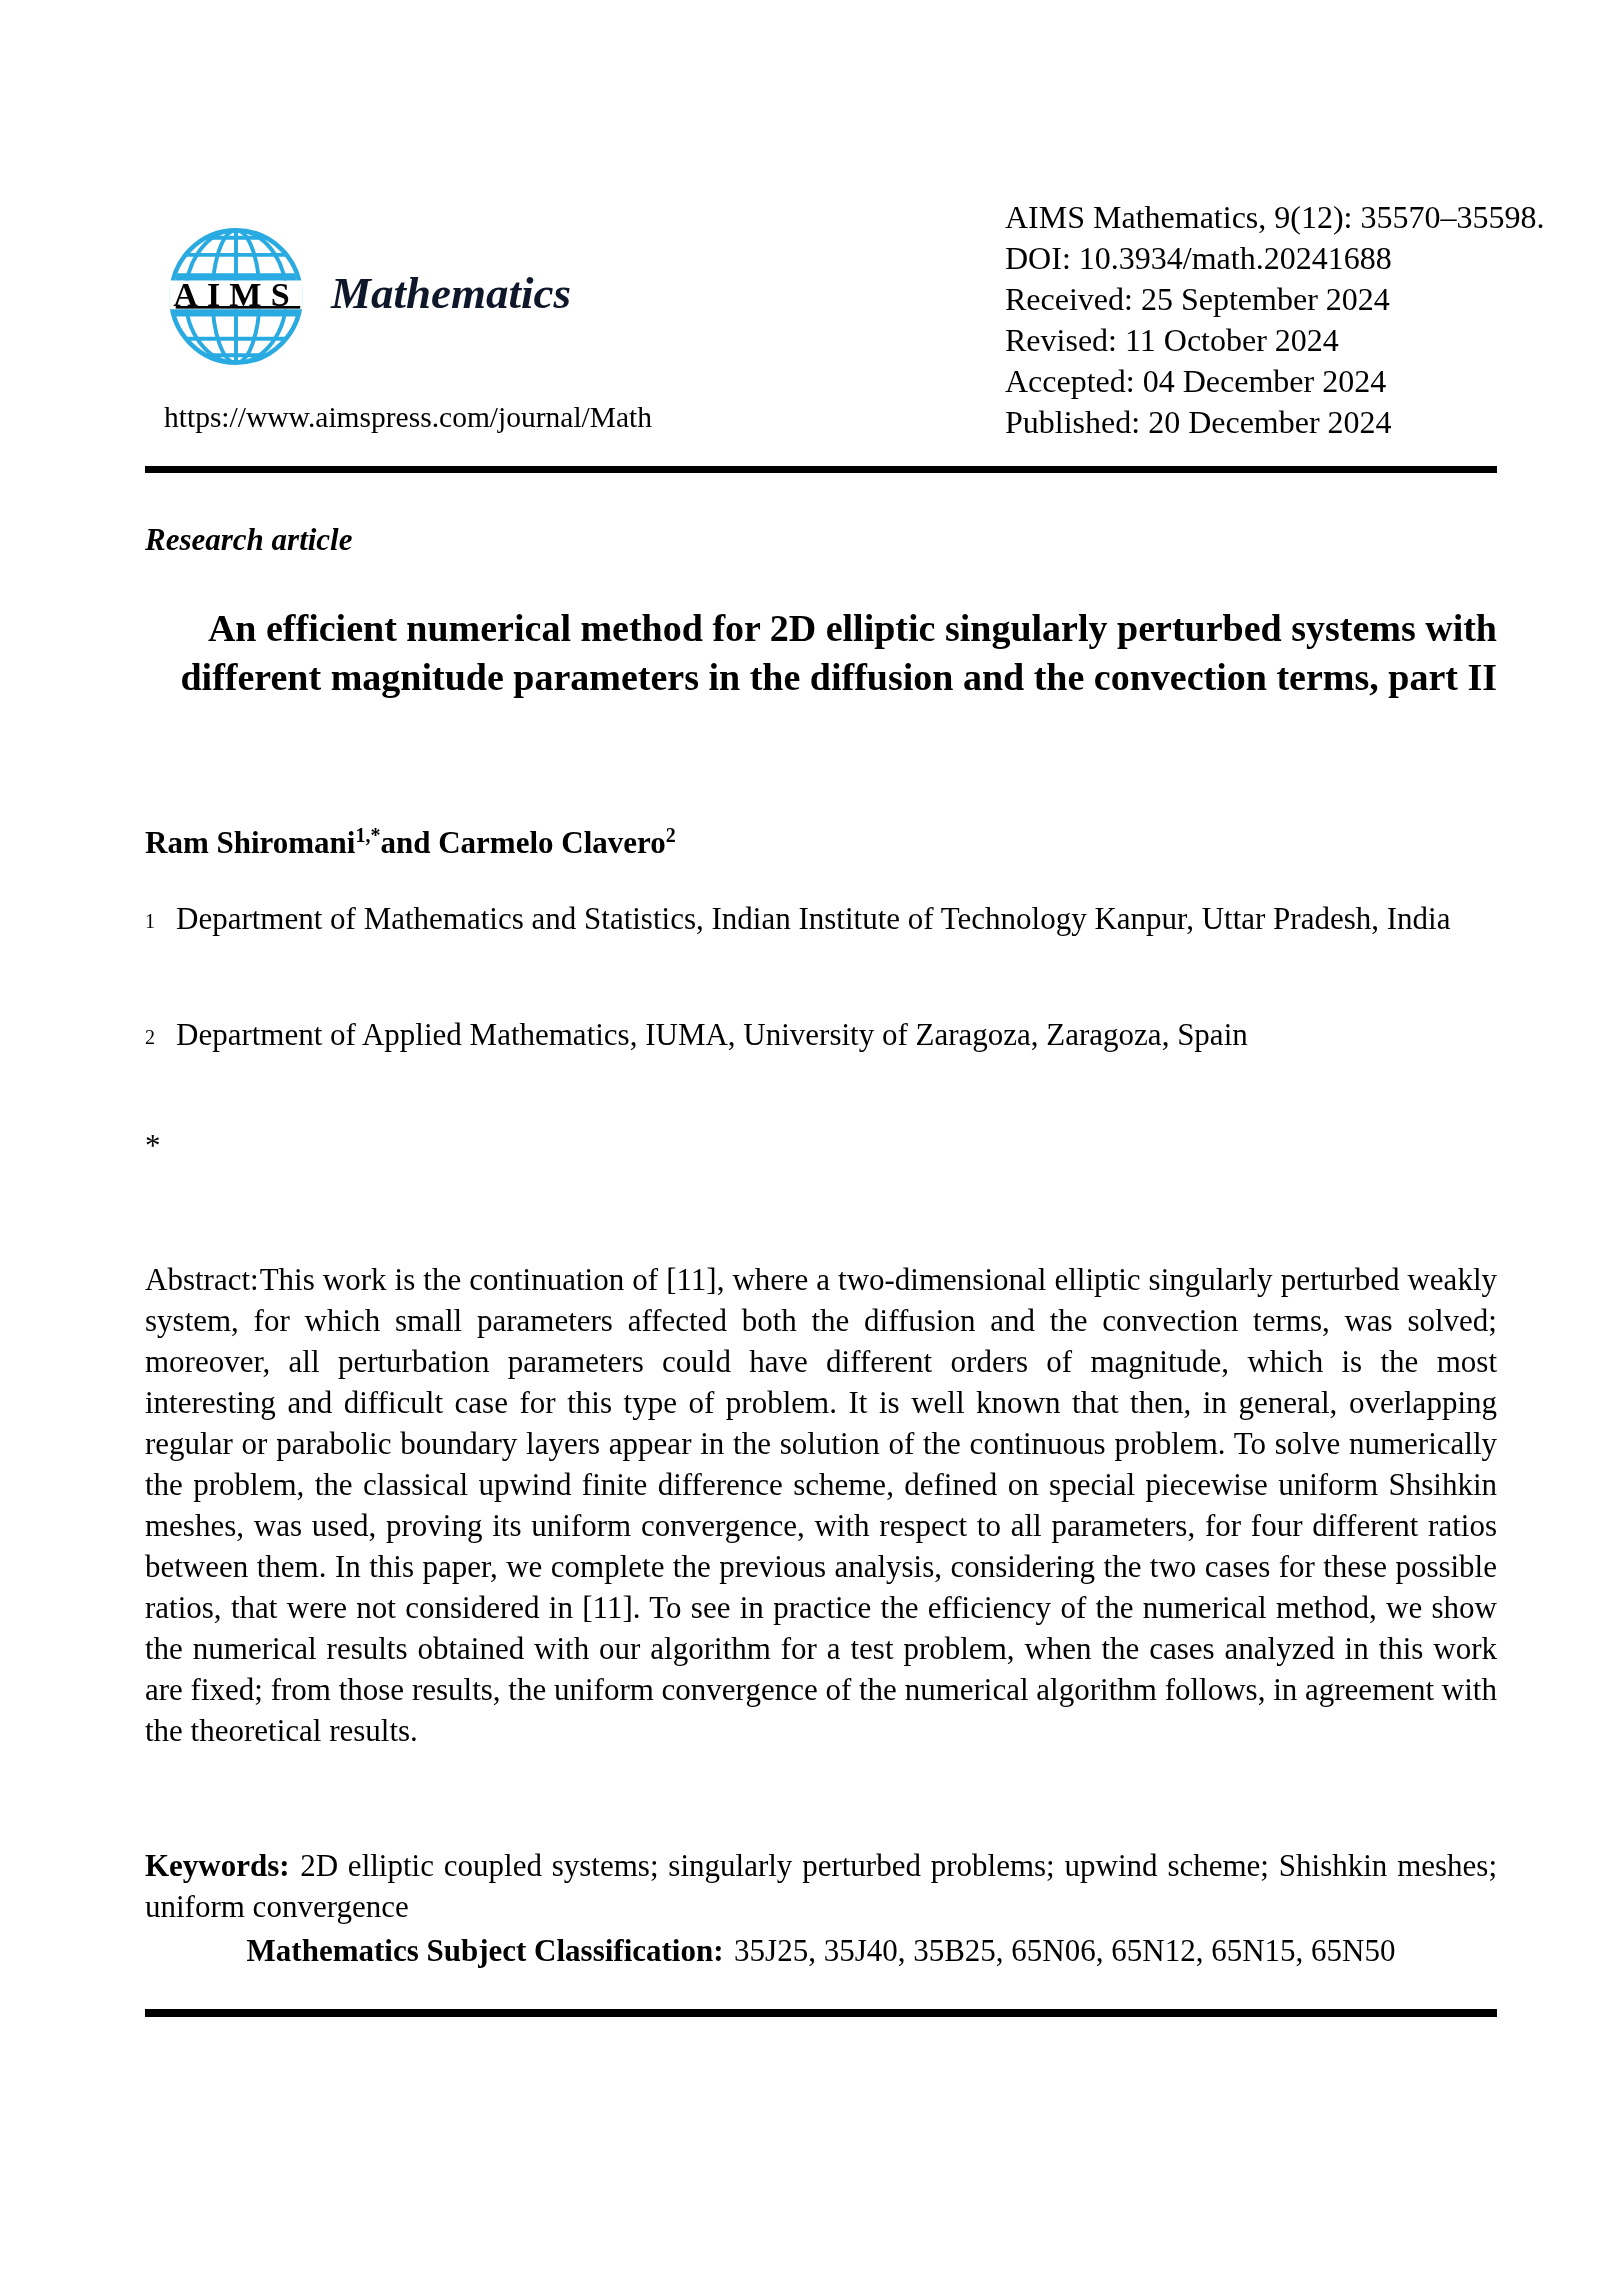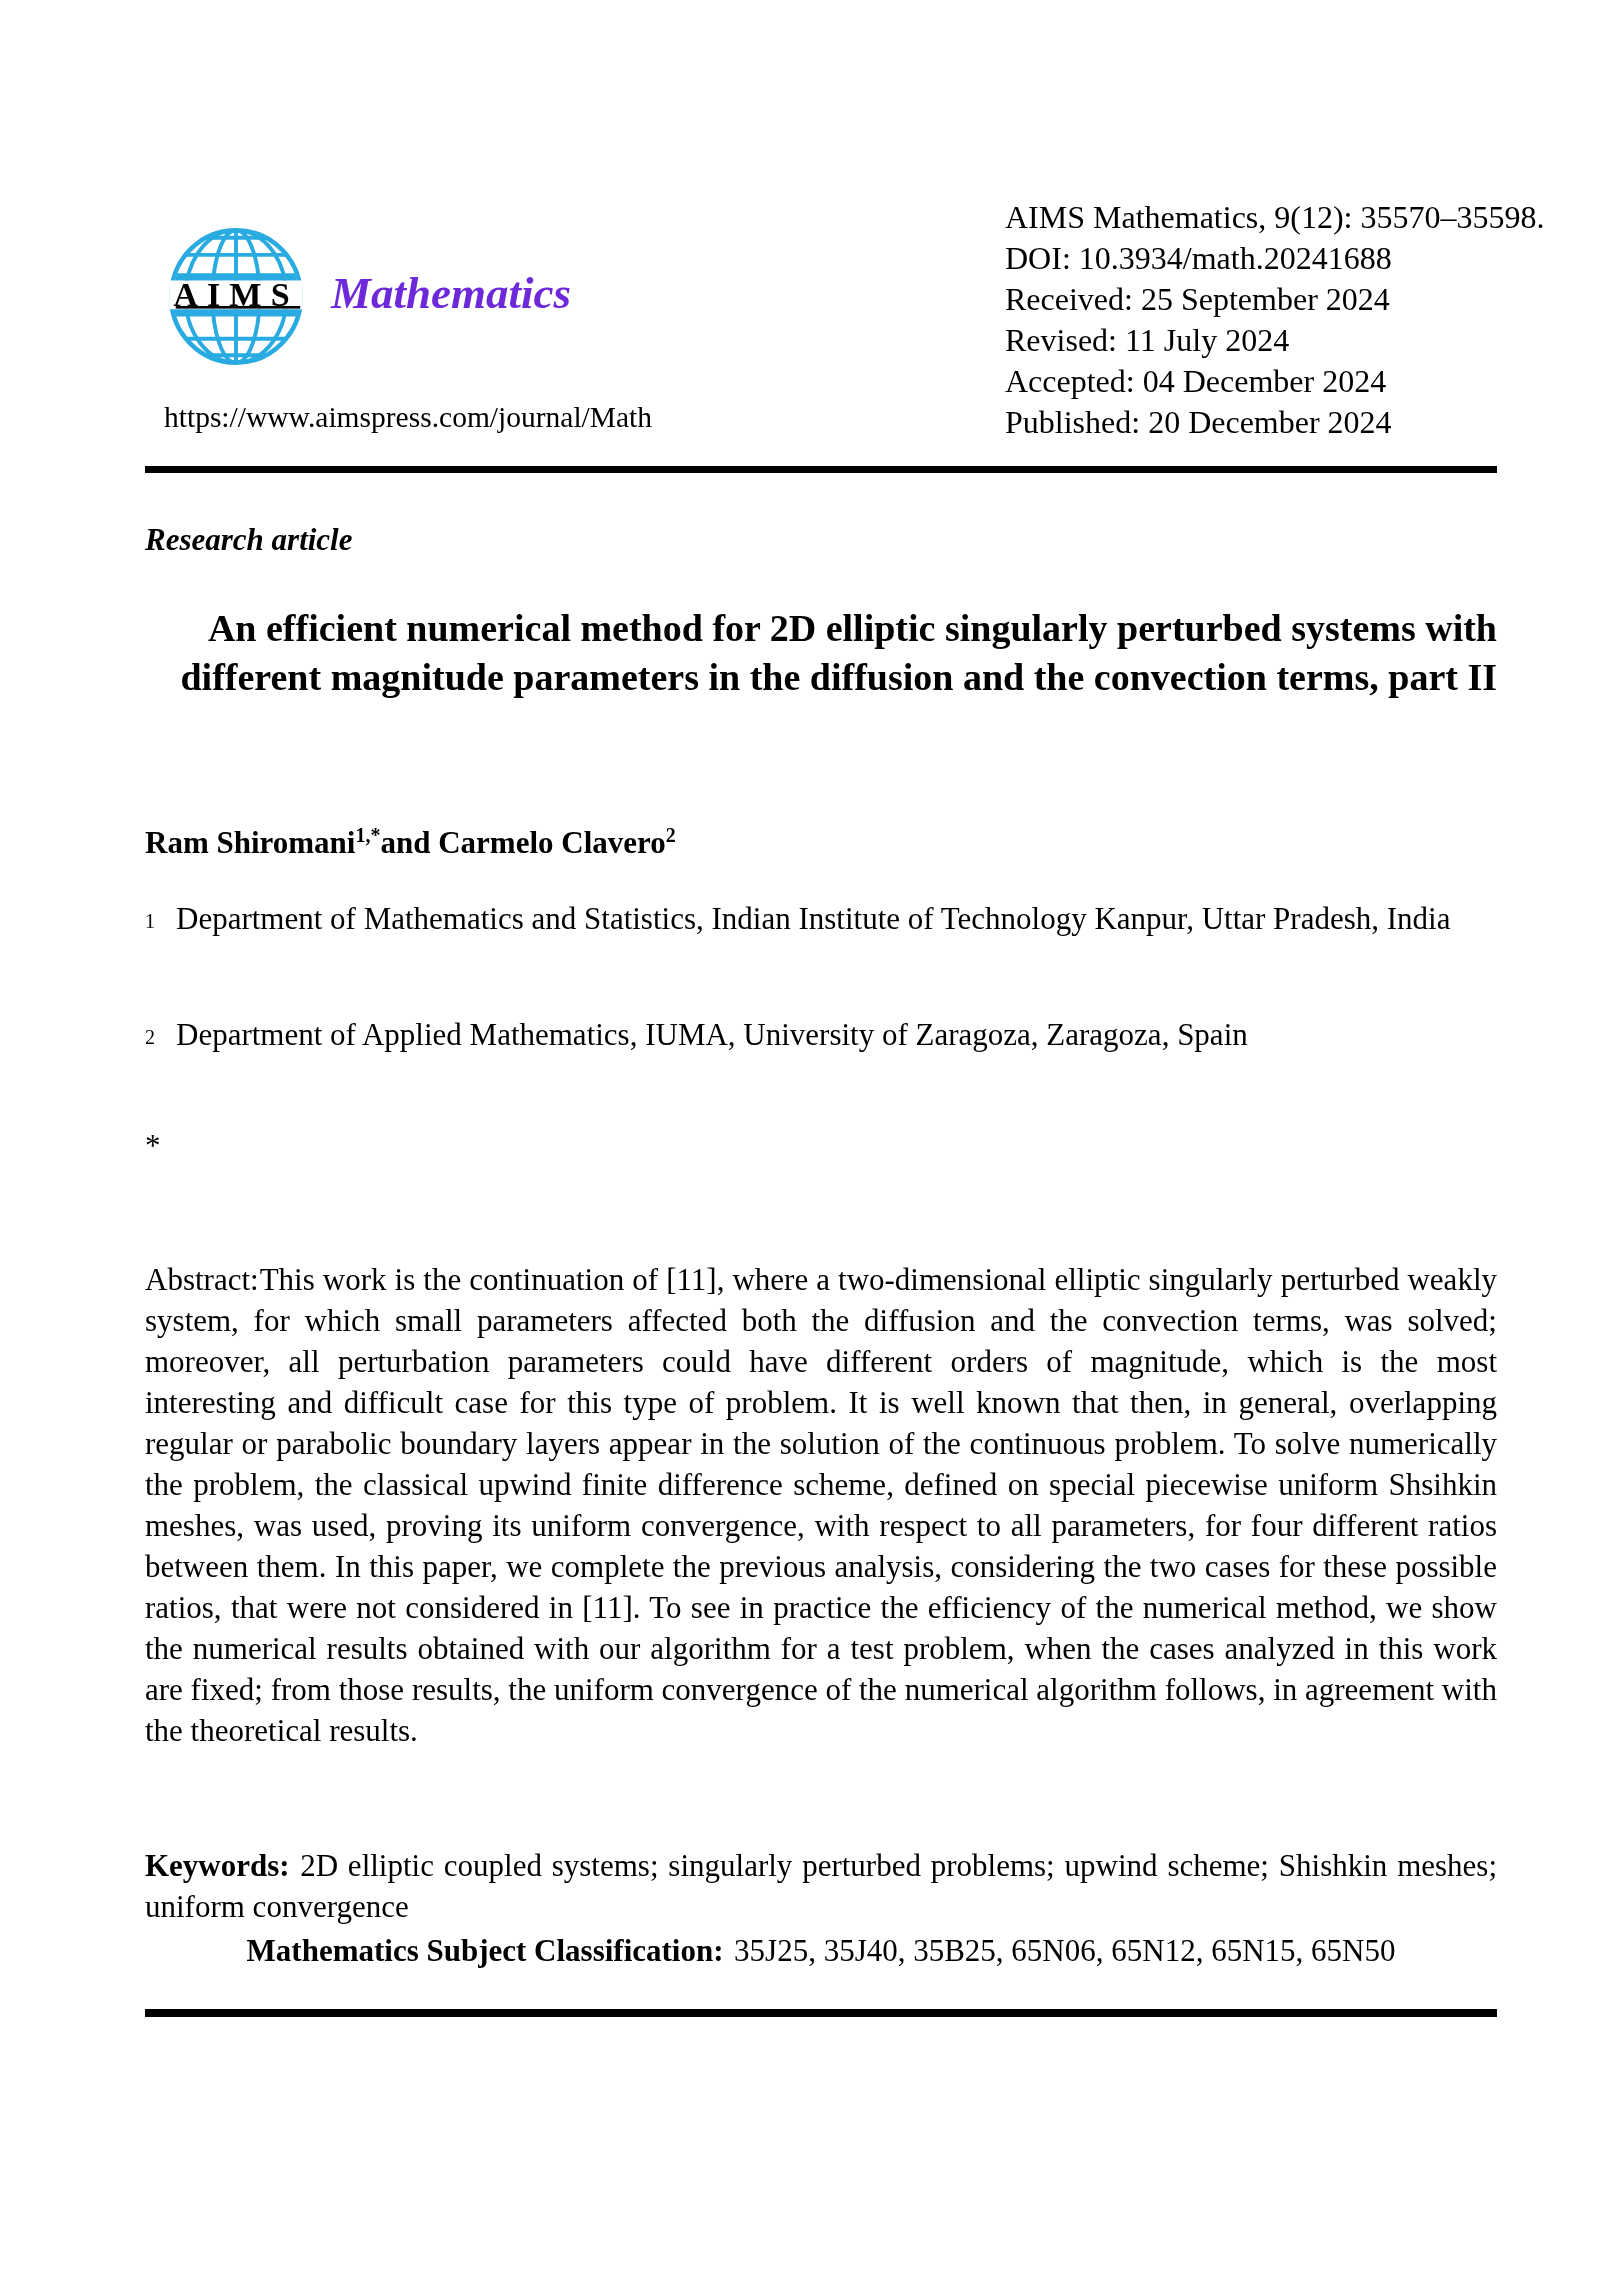--- a/index.html
+++ b/index.html
@@ -1,21 +1,21 @@
 <!DOCTYPE html>
 <html style="font-size:10.5px"><head>
 <meta charset="utf-8">
 <style>
   html,body{margin:0;padding:0;background:#ffffff;}
   body{width:1623px;height:2295px;font-family:"Liberation Serif","DejaVu Serif",serif;color:#000;}
   .page{position:relative;width:1623px;height:2295px;background:#fff;overflow:hidden;}
 
   
   .logo-globe{position:absolute;left:169px;top:228px;width:134px;height:137px;}
-  .logo-math{position:absolute;left:331px;top:267px;font-size:45px;font-style:italic;font-weight:700;color:#6d28d9;white-space:nowrap;}
+  .logo-math{position:absolute;left:331px;top:267px;font-size:45px;font-style:italic;font-weight:700;color:#0f172a;white-space:nowrap;}
   .logo-url{position:absolute;left:164px;top:401px;font-size:29.5px;white-space:nowrap;}
   .meta{position:absolute;left:1005px;top:197px;font-size:32px;line-height:41px;white-space:nowrap;}
 
   .rule{position:absolute;left:145px;width:1352px;background:#000;}
   .rule-top{top:466px;height:7.2px;}
   .rule-bottom{top:2009px;height:7.9px;}
 
   .article-type{position:absolute;left:145px;top:522px;font-size:31px;font-weight:700;font-style:italic;}
   .title{position:absolute;left:145px;top:604px;width:1352px;margin:0;font-size:38px;line-height:49px;font-weight:700;text-align:right;}
   .authors{position:absolute;left:145px;top:825px;font-size:31px;font-weight:700;}
@@ -70,21 +70,21 @@
   </svg>
 
   <div class="logo-math">Mathematics</div>
 
   <div class="logo-url">https://www.aimspress.com/journal/Math</div>
 
   <div class="meta">
     <div>AIMS Mathematics, 9(12): 35570–35598.</div>
     <div>DOI: 10.3934/math.20241688</div>
     <div>Received: 25 September 2024</div>
-    <div>Revised: 11 July 2024</div>
+    <div>Revised: 11 October 2024</div>
     <div>Accepted: 04 December 2024</div>
     <div>Published: 20 December 2024</div>
   </div>
 
   <div class="rule rule-top"></div>
 
   <div class="article-type">Research article</div>
 
   <h1 class="title">An efficient numerical method for 2D elliptic singularly perturbed systems with different magnitude parameters in the diffusion and the convection terms, part II</h1>
 

